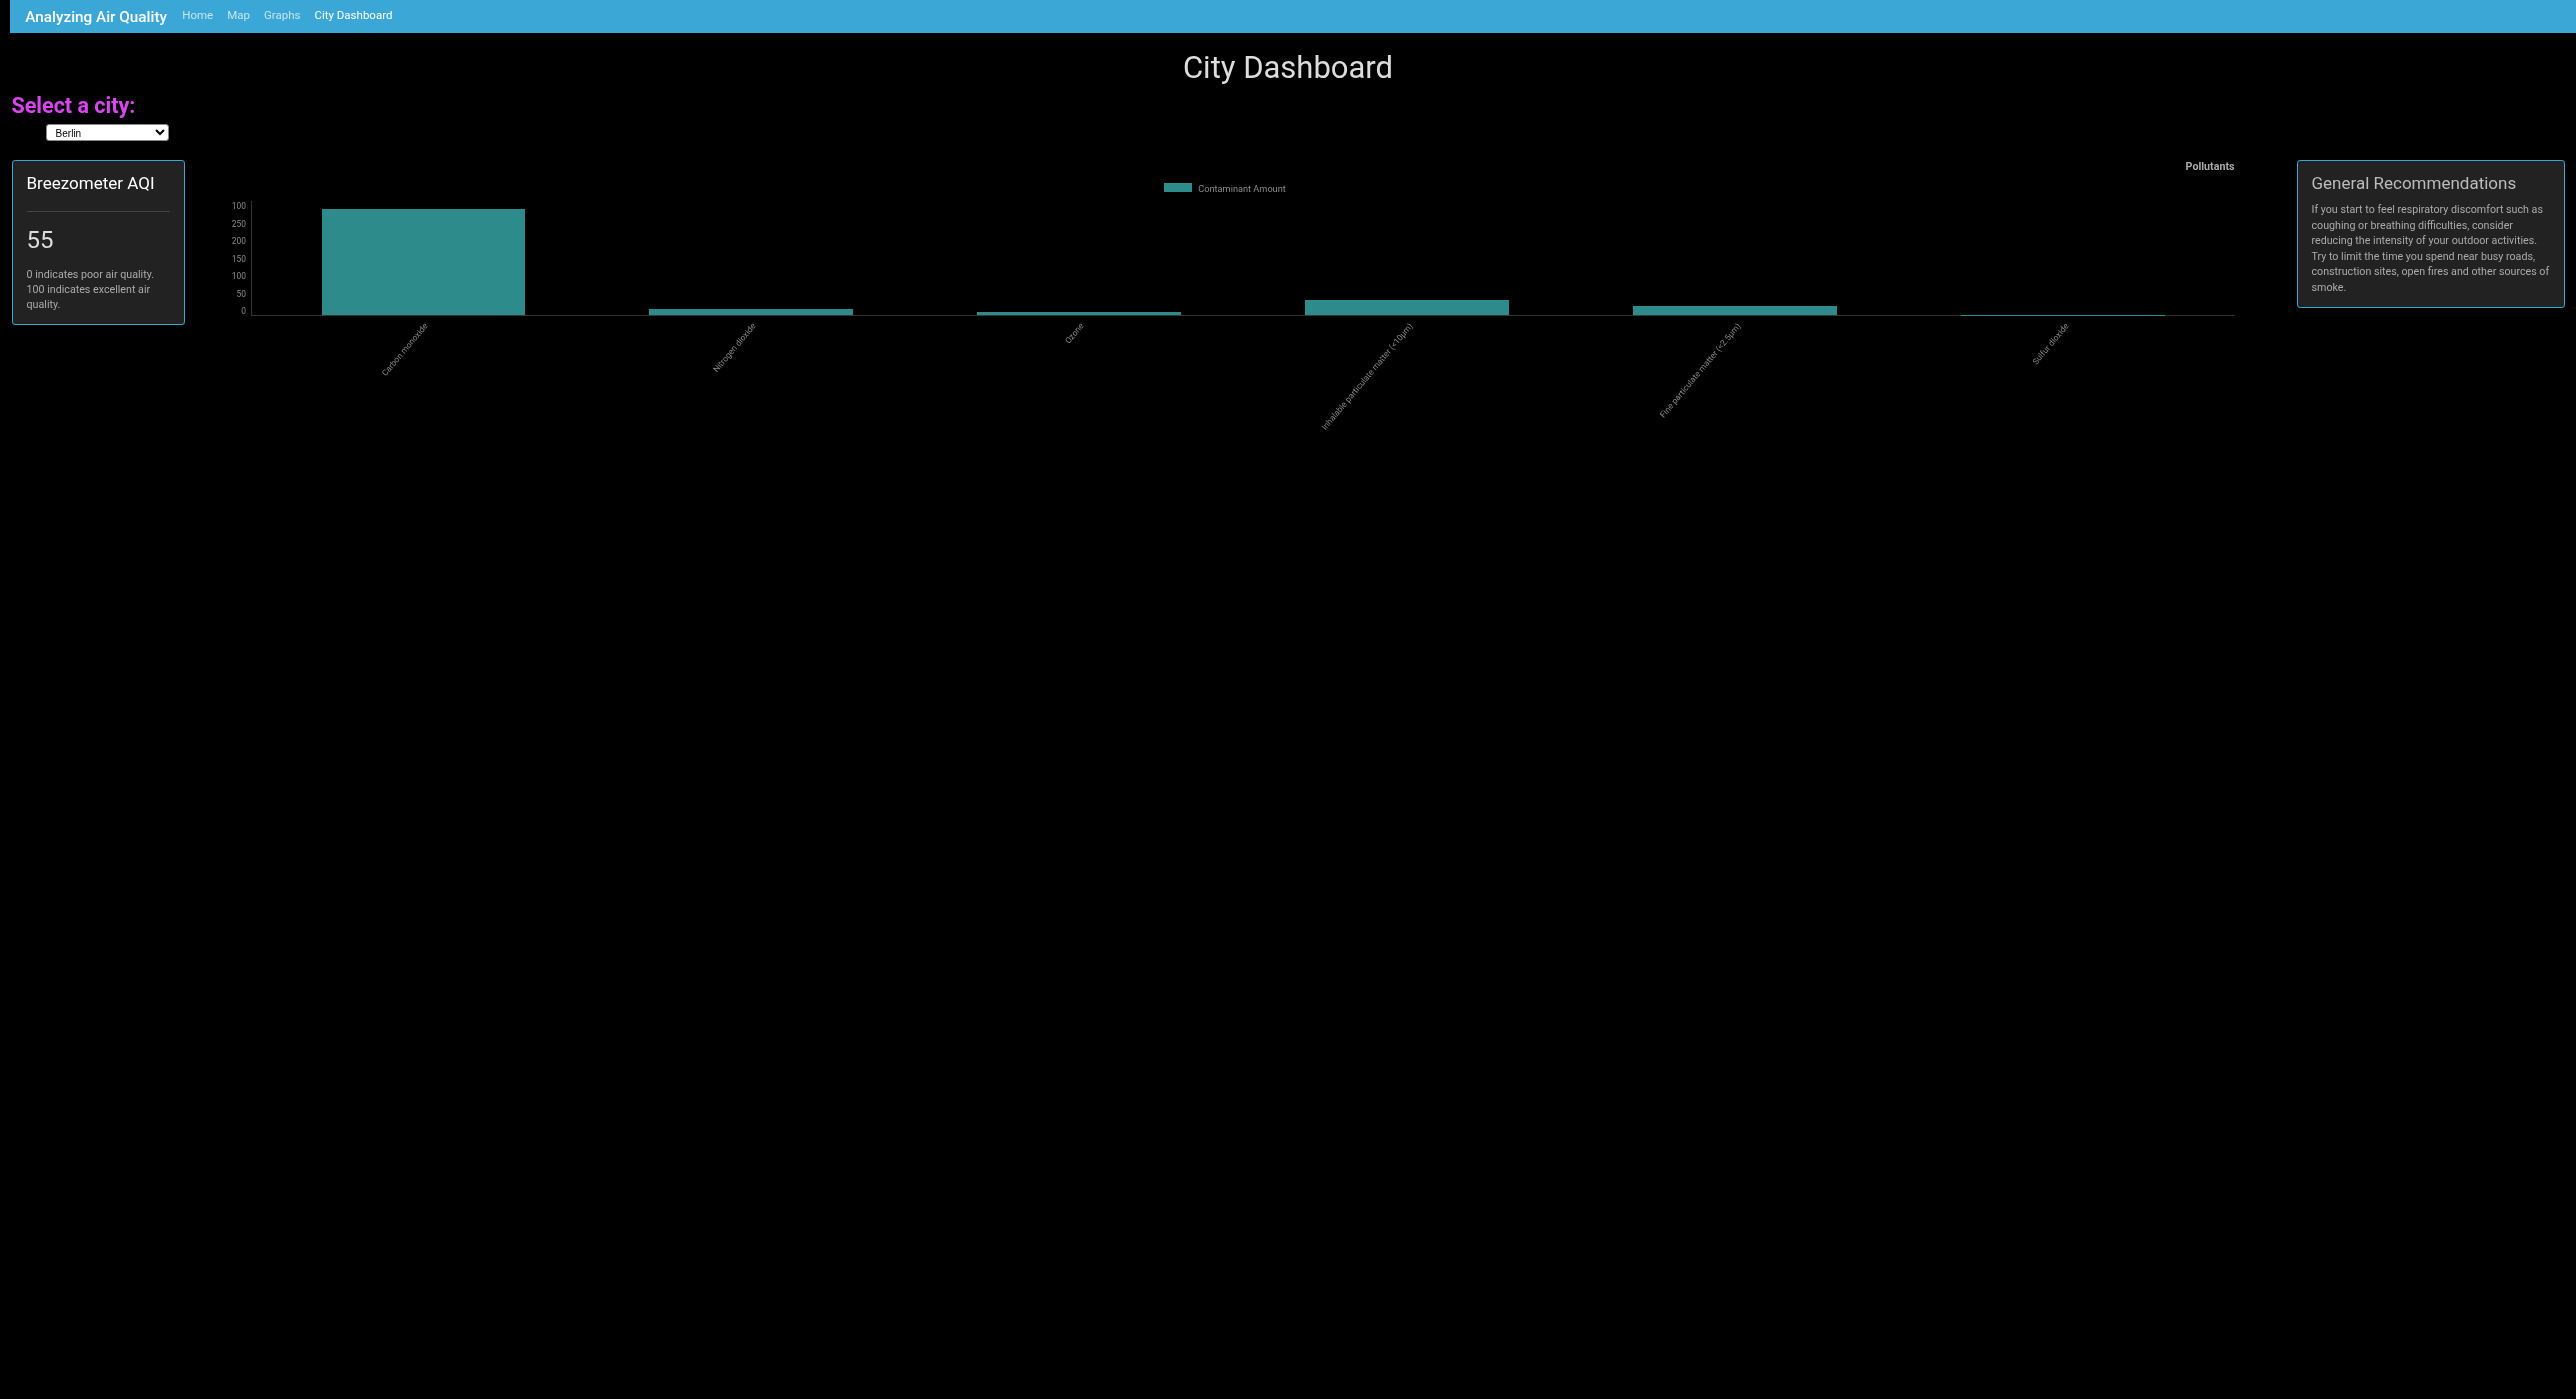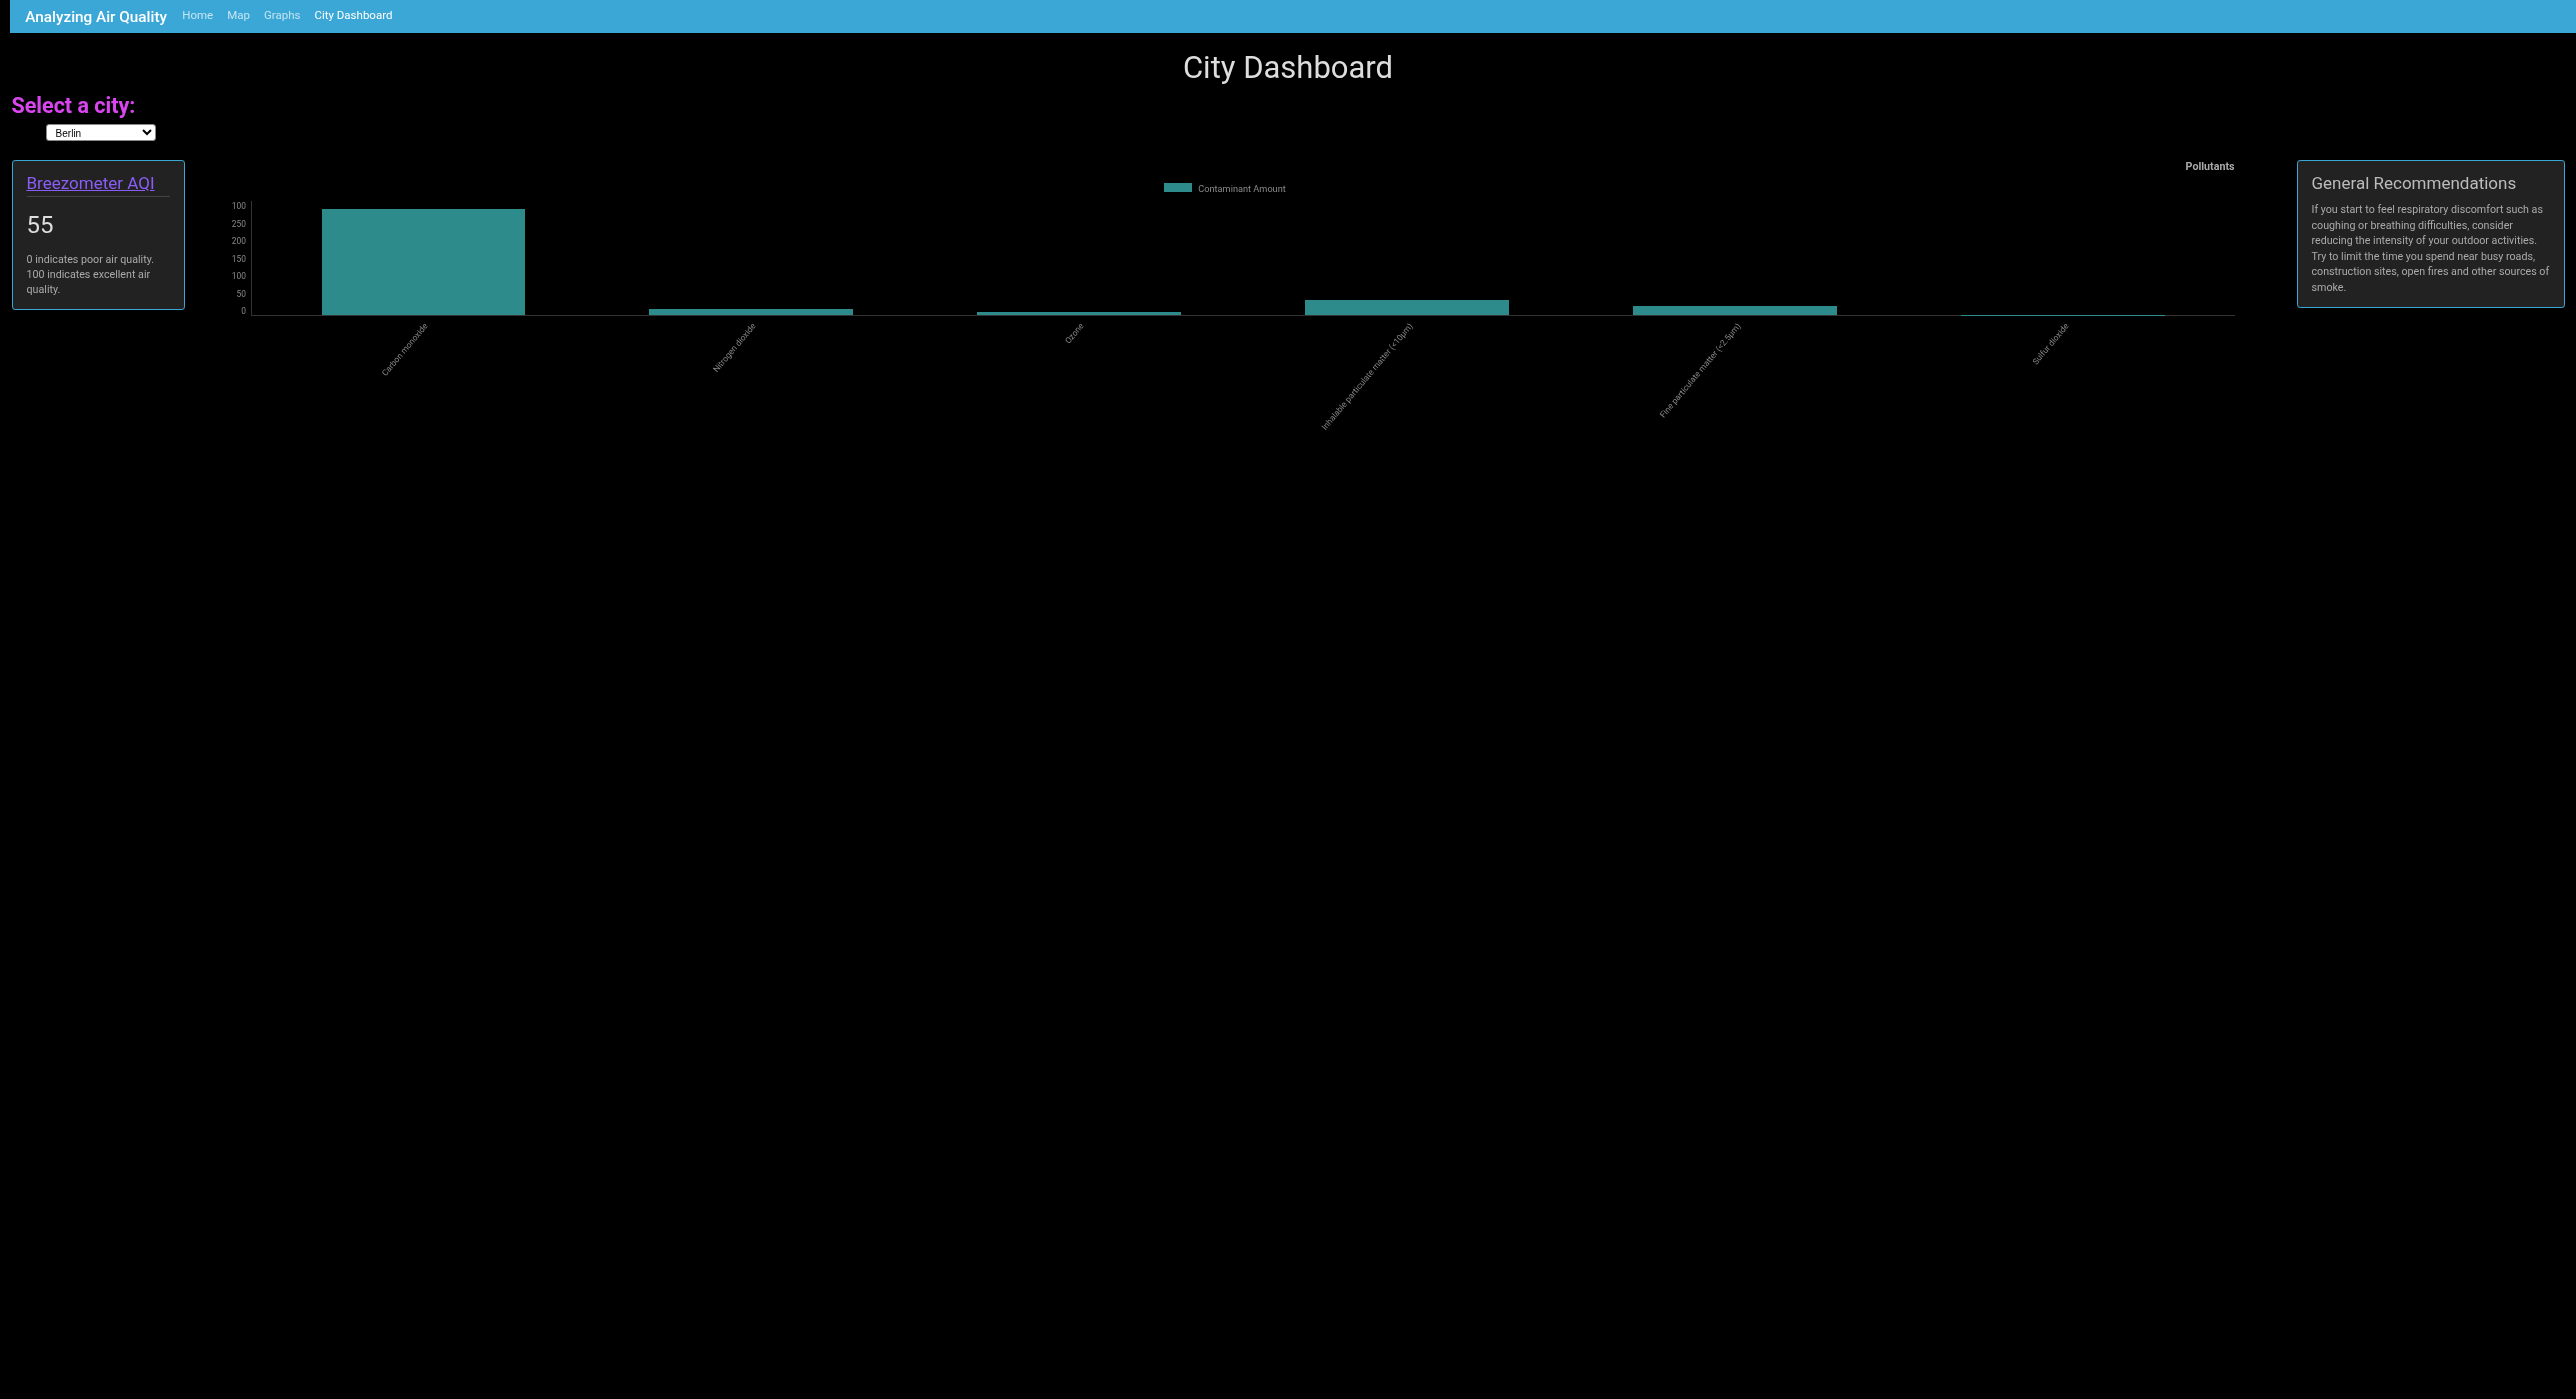--- a/index.html
+++ b/index.html
@@ -51,47 +51,46 @@
       margin-left: 11.5px;
       margin-bottom: 6.1px;
     }
     .city-select {
       margin-left: 46px;
       background: #fff;
       border: 0.8px solid #888;
       border-radius: 3.1px;
       padding: 1.5px 4.6px;
       font-size: 10px;
-      width: 110px;
+      width: 123px;
       height: 17px;
       color: #000;
     }
     .main-row {
       display: flex;
       gap: 31px;
       padding: 19px 11.5px 11.5px 11.5px;
       align-items: flex-start;
     }
     .card {
       background: #222;
       border: 0.8px solid #3aa7d6;
       border-radius: 3.1px;
       padding: 11.5px 14px;
     }
     .aqi-card {
       width: 173px;
       flex-shrink: 0;
     }
     .aqi-title {
-      color: #8b5cf6;
+      color: #ffffff;
       font-size: 17px;
       font-weight: 400;
-      padding-bottom: 3px;
+      padding-bottom: 18px;
       border-bottom: 0.8px solid #444;
-      text-decoration: underline;
     }
     .aqi-value {
       color: #ddd;
       font-size: 24px;
       font-weight: 400;
       margin: 14px 0;
     }
     .aqi-desc {
       color: #aaa;
       font-size: 10.7px;

